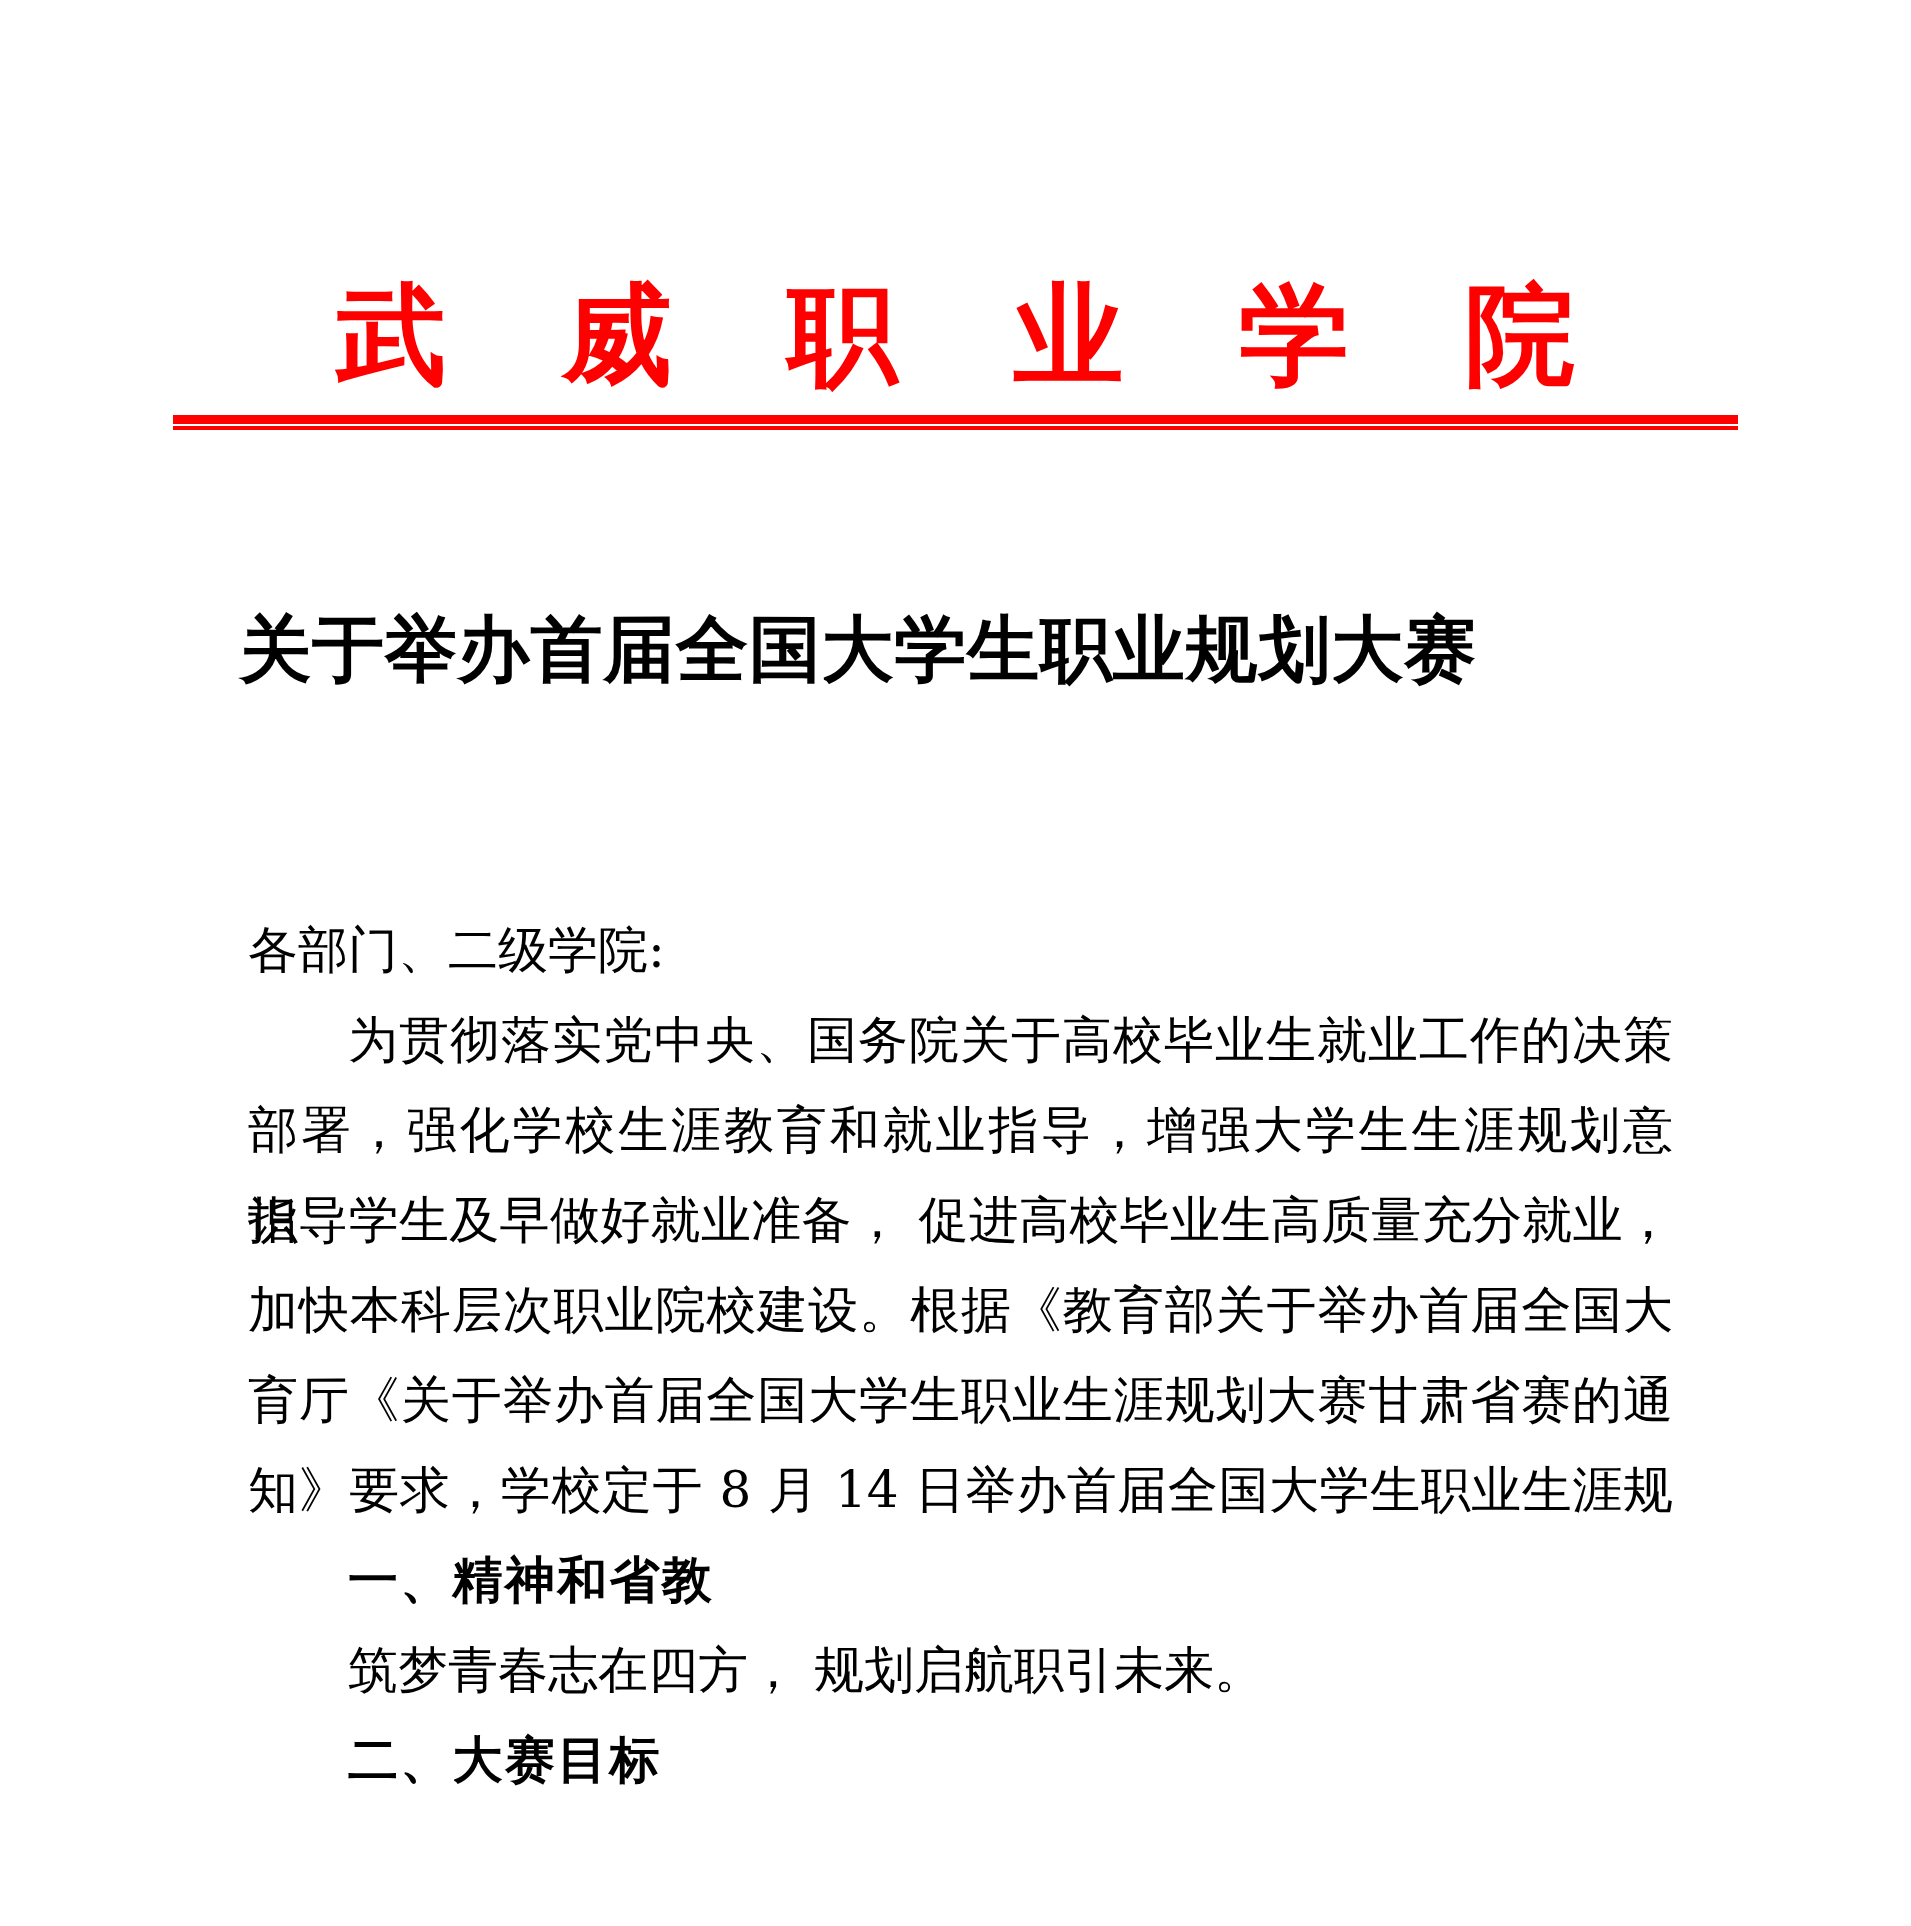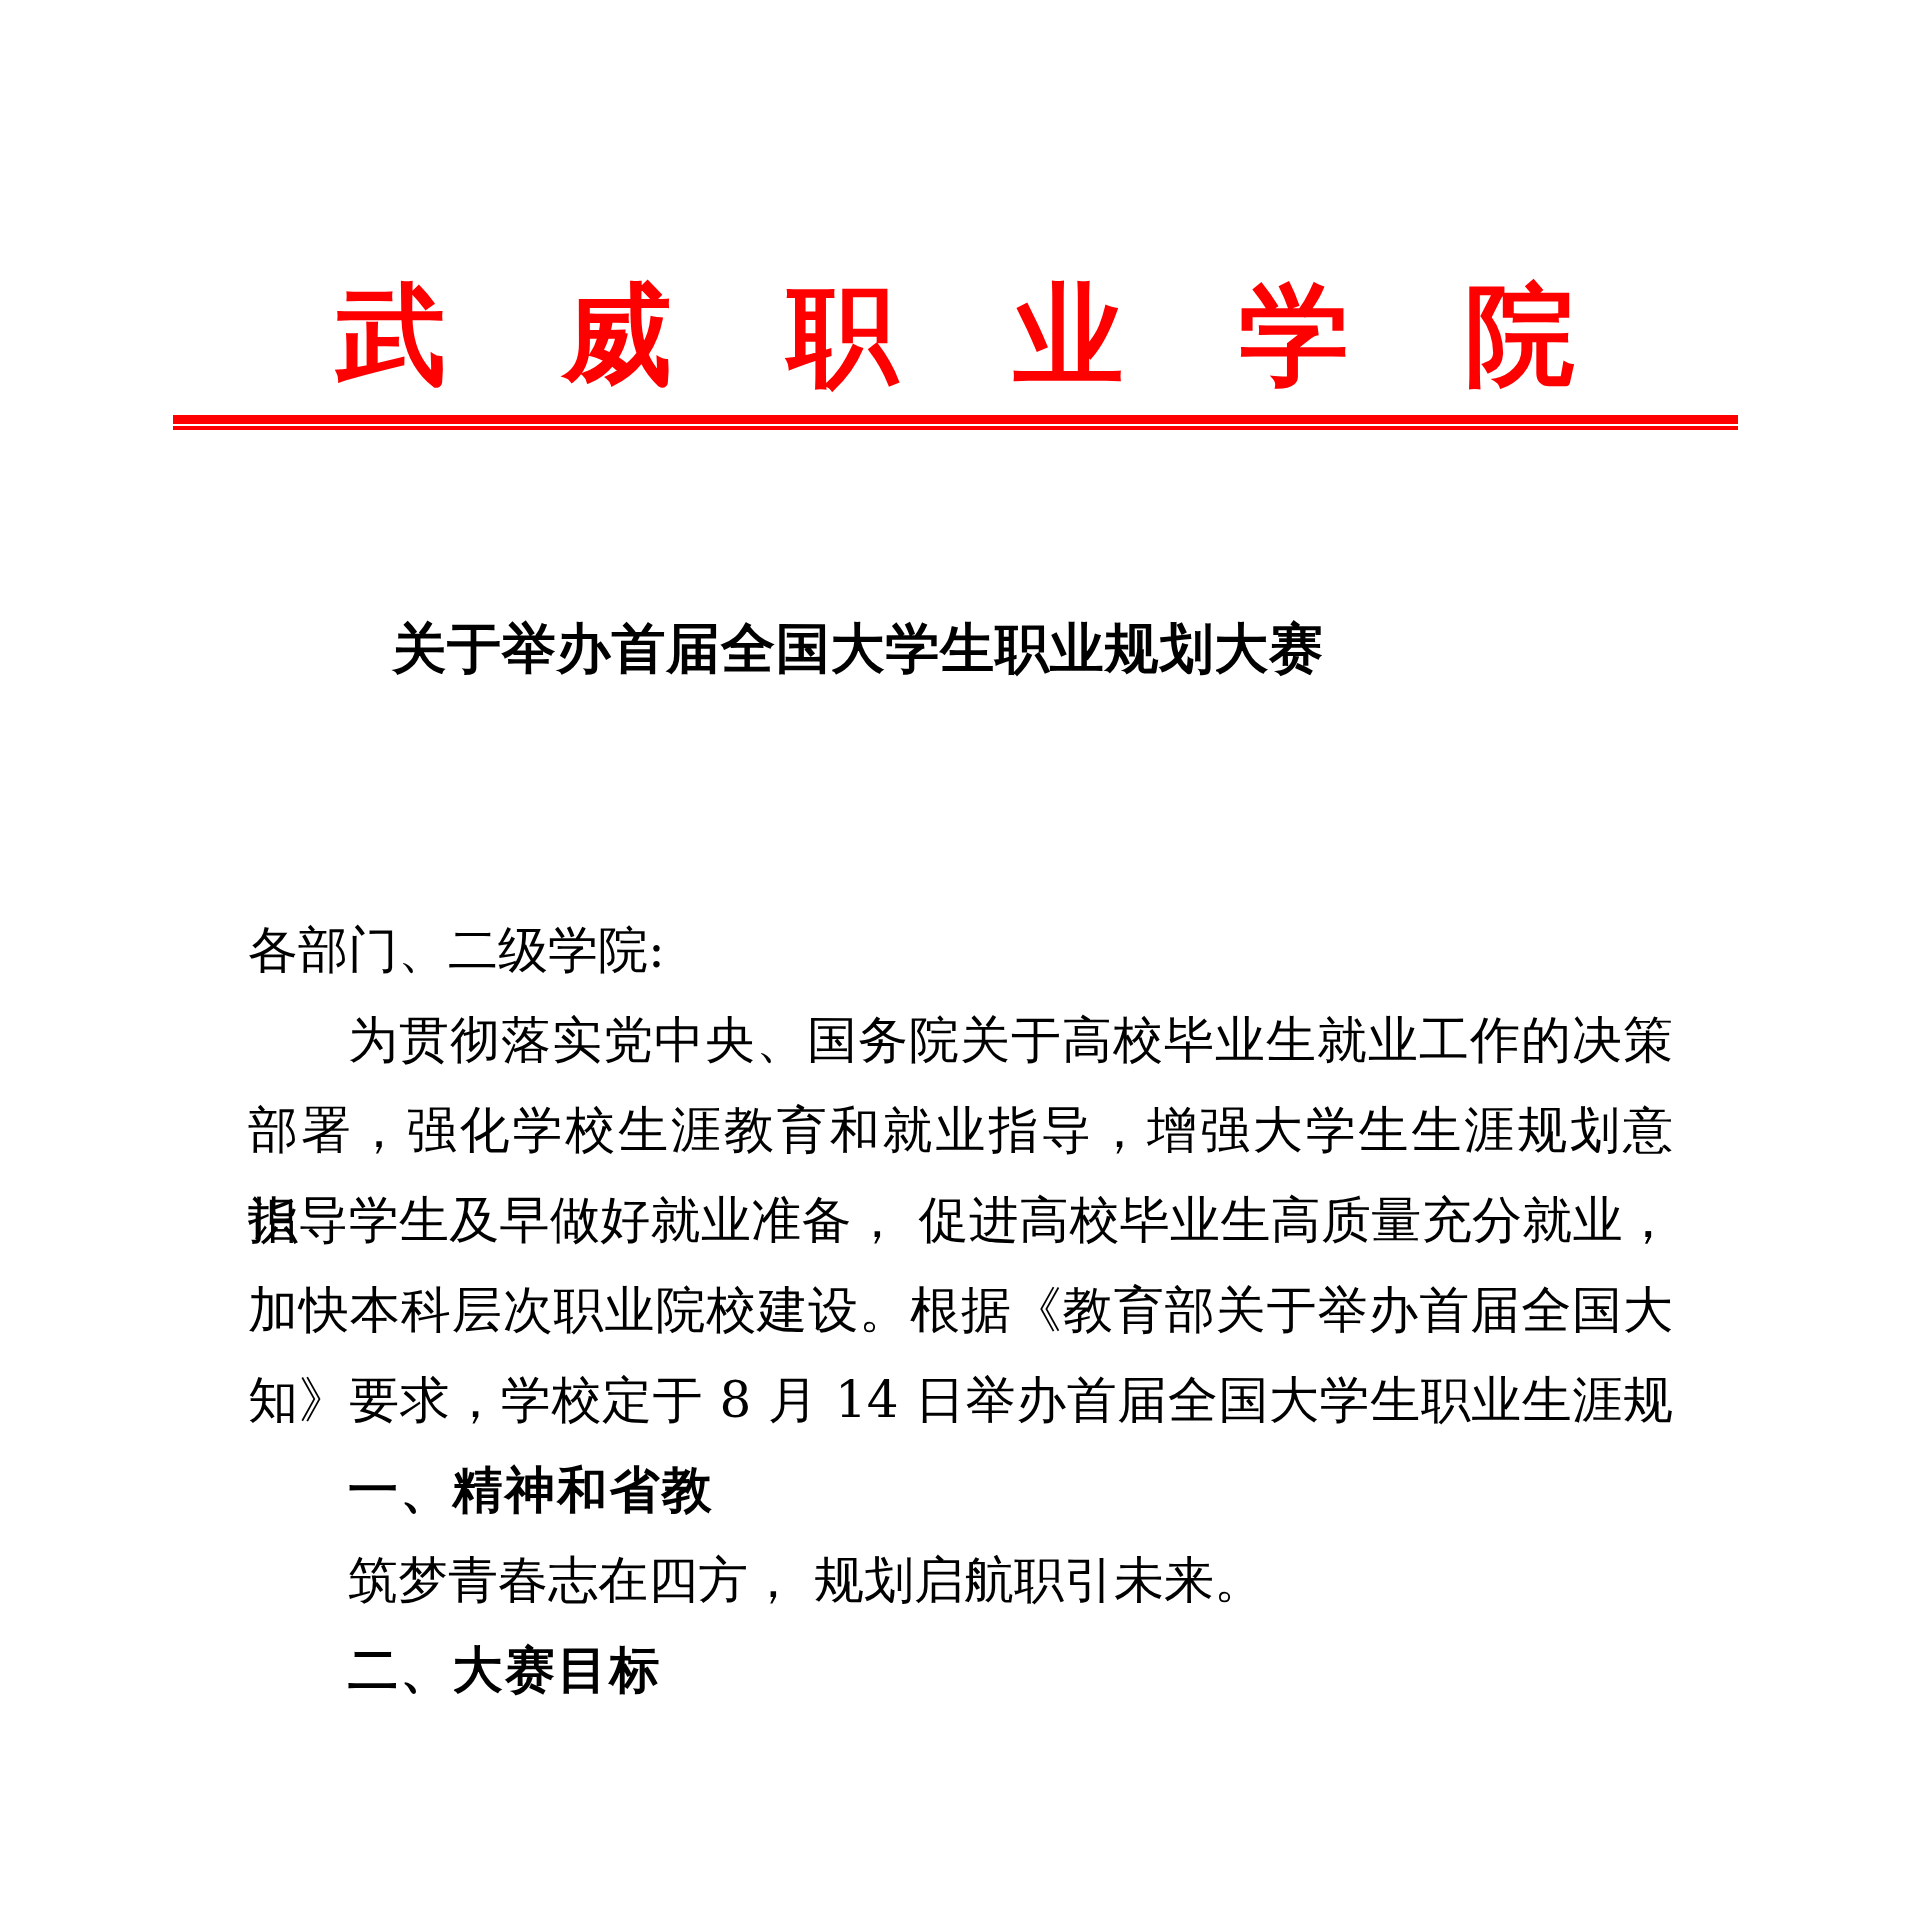--- a/index.html
+++ b/index.html
@@ -32,21 +32,21 @@
   .rule { position: absolute; left: 173px; width: 1565px; background: #ff0000; }
   .rule-top-thick { top: 415px; height: 8.9px; }
   .rule-top-thin  { top: 426px; height: 3.9px; }
   
   .doc-title {
     position: absolute;
     top: 589px;
     left: 0;
     width: 1716px;
     text-align: center;
-    font-size: 54px;
+    font-size: 72px;
     line-height: 119px;
     font-weight: bold;
     font-family: "DejaVu Serif", serif;
     letter-spacing: 0.8px;
   }
   
   .body-text {
     position: absolute;
     top: 905px;
     left: 248px;
@@ -91,20 +91,21 @@
   <div class="doc-title">
     <div>关于举办首届全国大学生职业规划大赛</div>
   </div>
 
   <div class="body-text">
       <div class="line">各部门、二级学院:</div>
       <div class="line indent justify">为贯彻落实党中央、国务院关于高校毕业生就业工作的决策</div>
       <div class="line justify">部署，强化学校生涯教育和就业指导，增强大学生生涯规划意识，</div>
       <div class="line justify">指导学生及早做好就业准备， 促进高校毕业生高质量充分就业，</div>
       <div class="line justify">加快本科层次职业院校建设。根据《教育部关于举办首届全国大</div>
+      <div class="line justify">育厅《关于举办首届全国大学生职业生涯规划大赛甘肃省赛的通</div>
       <div class="line justify">知》要求，学校定于 8 月 14 日举办首届全国大学生职业生涯规</div>
       <div class="line heading indent">一、精神和省教</div>
       <div class="line indent">筑梦青春志在四方， 规划启航职引未来。</div>
       <div class="line heading indent">二、大赛目标</div>
     </div>
 
 </div>
 
 
 </body></html>

